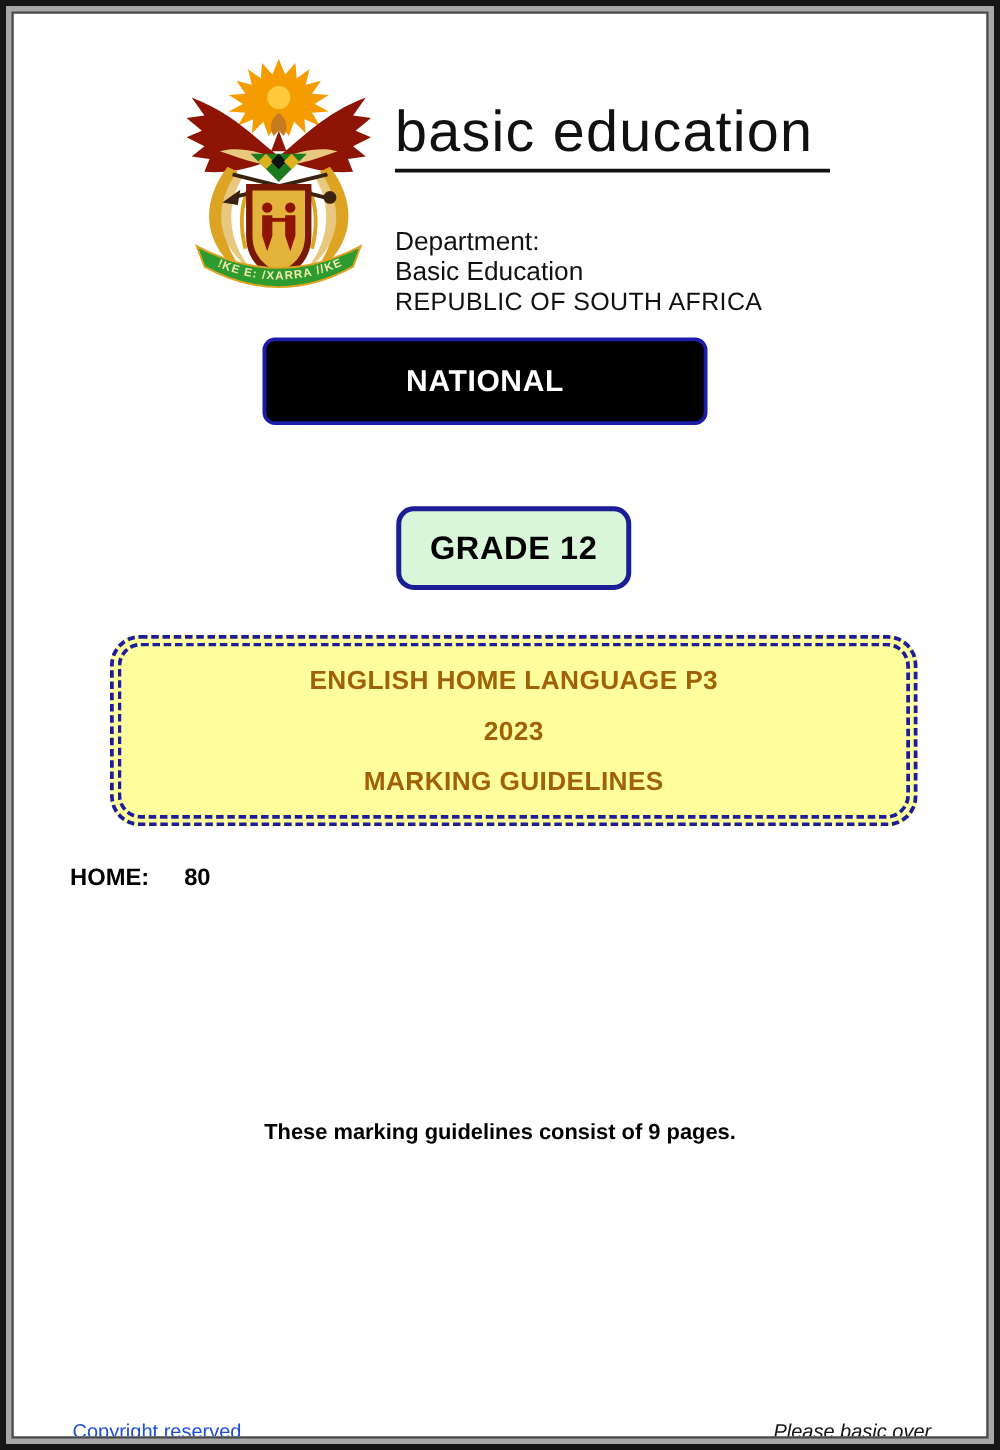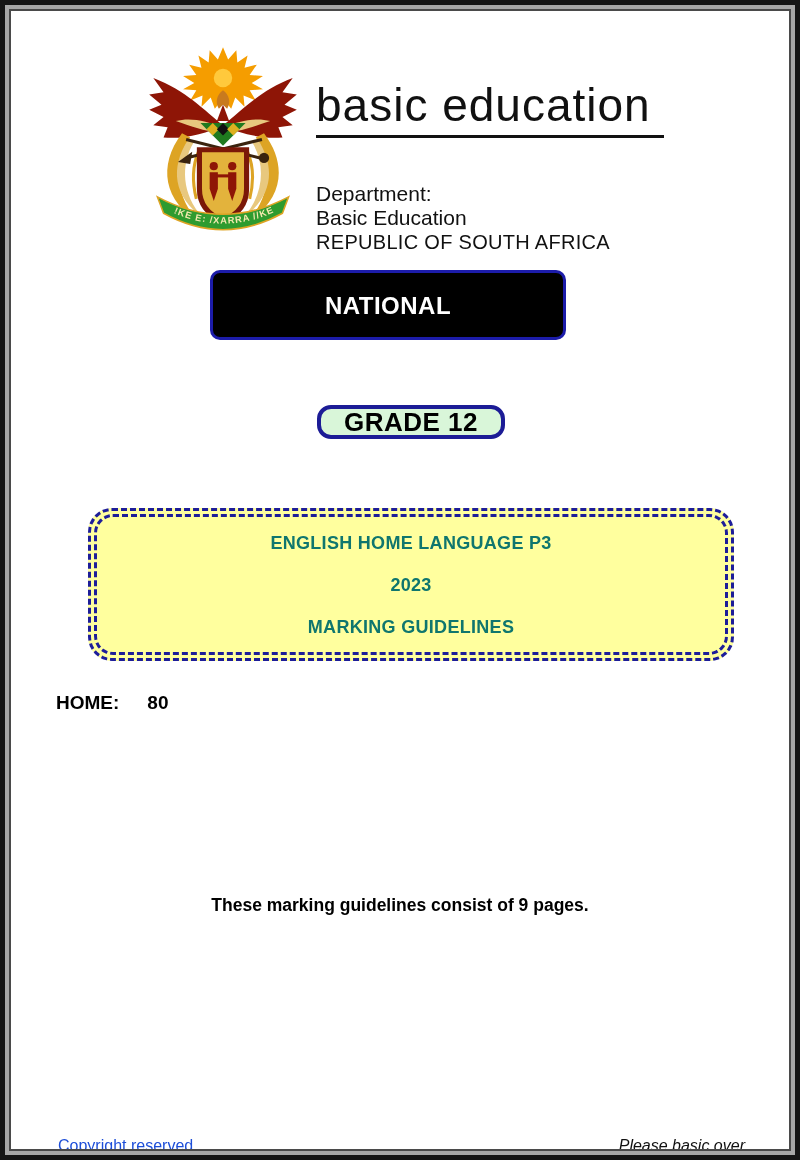--- a/index.html
+++ b/index.html
@@ -18,33 +18,33 @@
   .dept-line  { font-size:21px; }
   .dept-country { font-size:20px; font-weight:400; letter-spacing:0.3px; }
 
   
   .nsc-box { position:absolute; left:185px; top:259px; width:356px; height:70px;
              background:#000; border:3px solid #1c1caa; border-radius:10px;
              display:flex; flex-direction:column; align-items:center; justify-content:center;margin-left:14px; }
   .nsc-line { color:#fff; font-weight:700; font-size:24px; line-height:29px; letter-spacing:0.5px; }
 
   
-  .grade-box { position:absolute; left:306px; top:394px; width:188px; height:34px;
+  .grade-box { position:absolute; left:306px; top:394px; width:188px; height:67px;
                background:#d9f6d9; border:4px solid #1c1c96; border-radius:14px;
                display:flex; align-items:center; justify-content:center; }
   .grade-label { font-size:26px; font-weight:700; color:#000; letter-spacing:0.5px; }
 
   
   .subject-box { position:absolute; left:77px; top:497px; width:646px; height:153px;
                  background:#ffff9e; border:3px dashed #1d1d99; border-radius:24px; }
   .subject-box::before { content:""; position:absolute; inset:3px; border:3px dashed #1d1d99;
                  border-radius:19px; pointer-events:none; }
   .subject-inner { position:absolute; inset:0; display:flex; flex-direction:column;
                  align-items:center; justify-content:space-between; padding:22px 10px 20px 10px; }
-  .subject-line { font-size:18px; font-weight:700; color:#0f766e; letter-spacing:0.3px; }
+  .subject-line { font-size:21px; font-weight:700; color:#a16207; letter-spacing:0.3px; }
 
   
   .marks-row { position:absolute; left:45px; top:681px; font-size:19px; font-weight:700; color:#000; }
   .marks-value { margin-left:28px; }
 
   
   .pages-note { position:absolute; left:0; top:884px; width:100%; text-align:center;
                 font-size:17.5px; font-weight:700; color:#000; }
 
   

